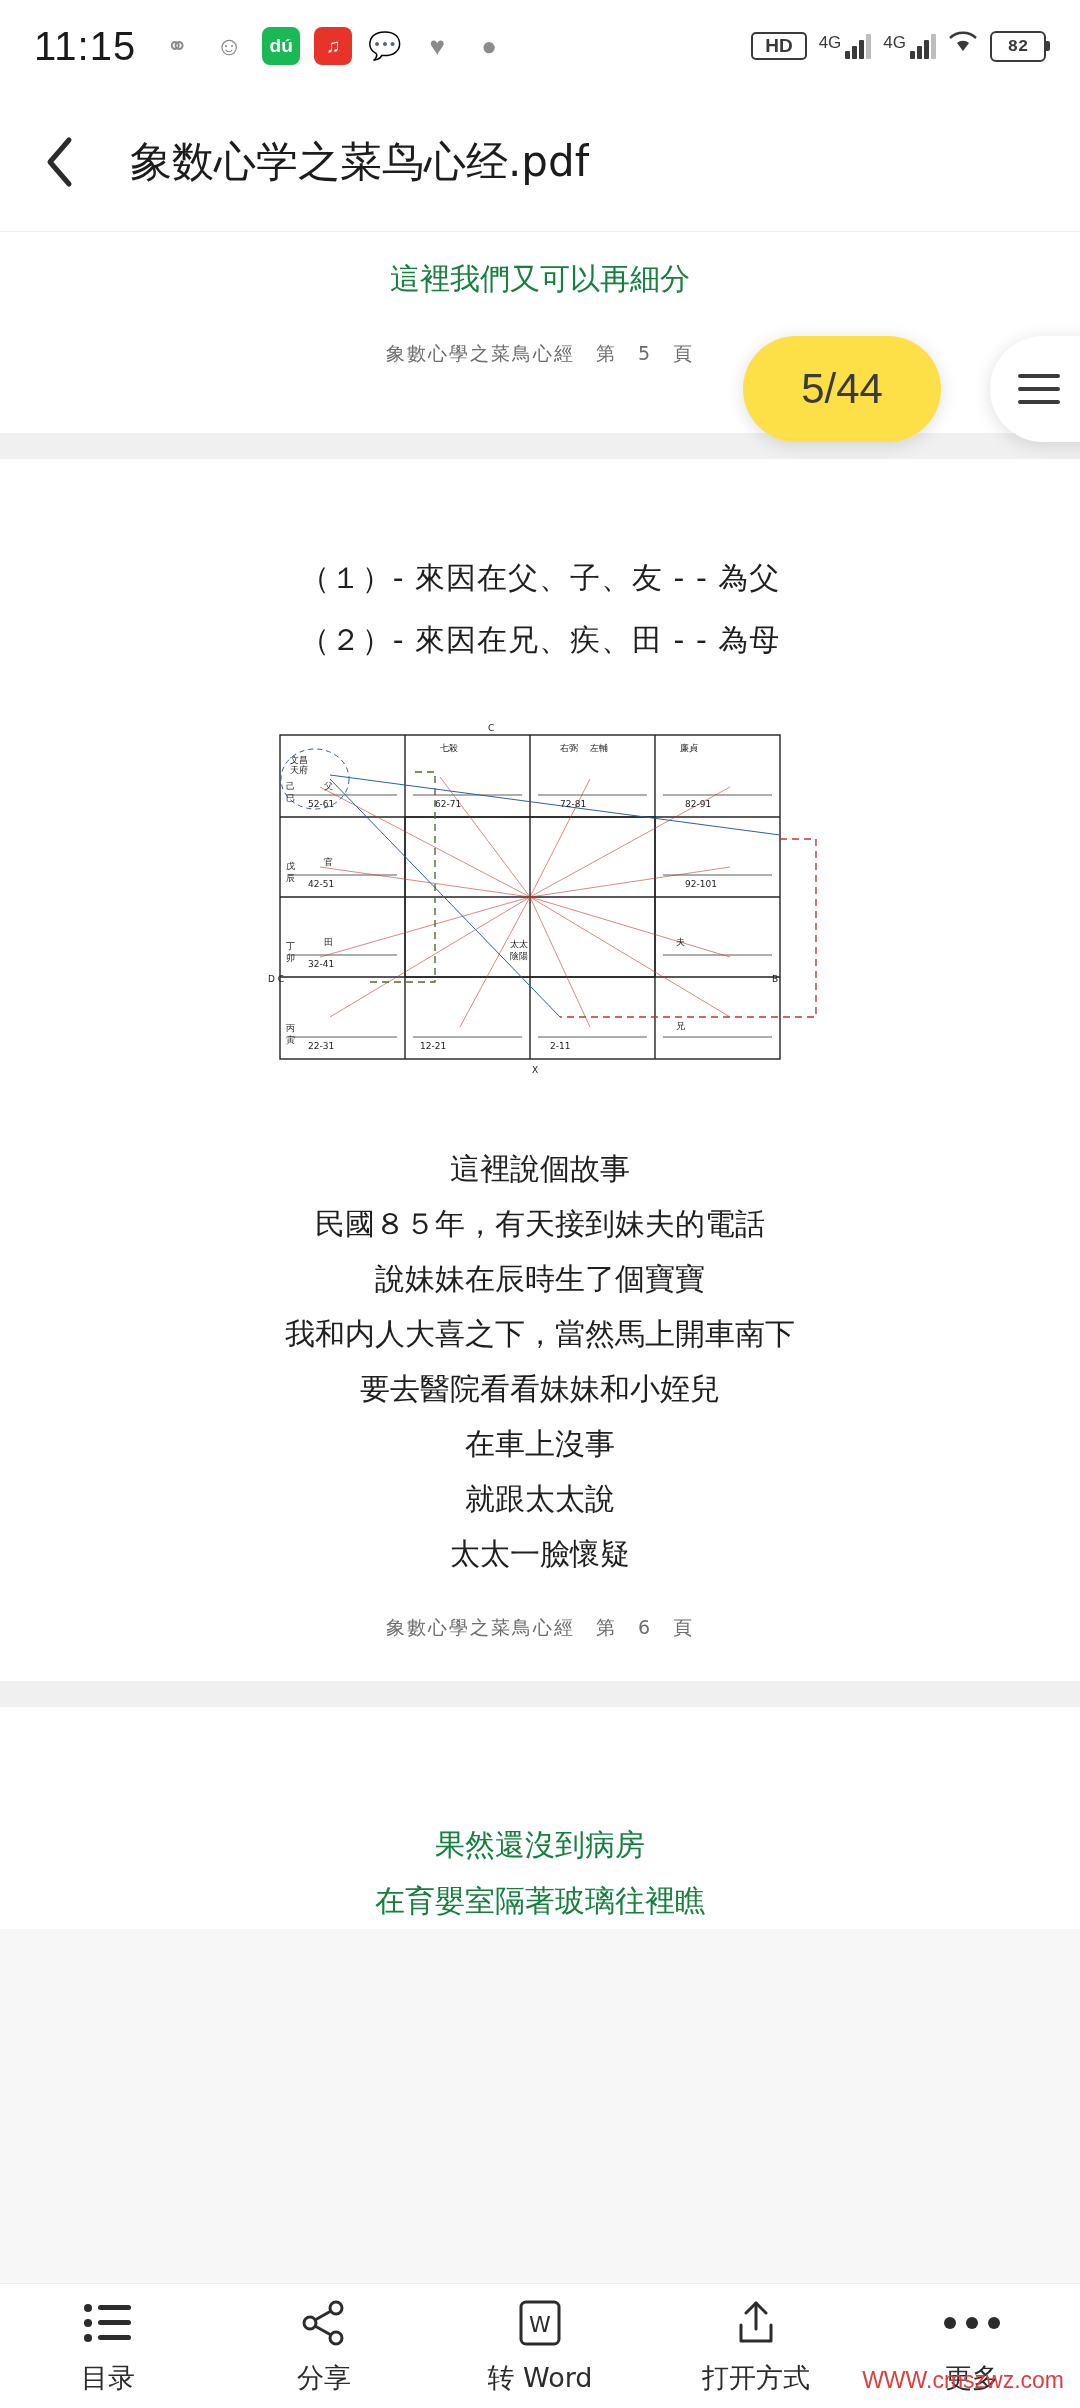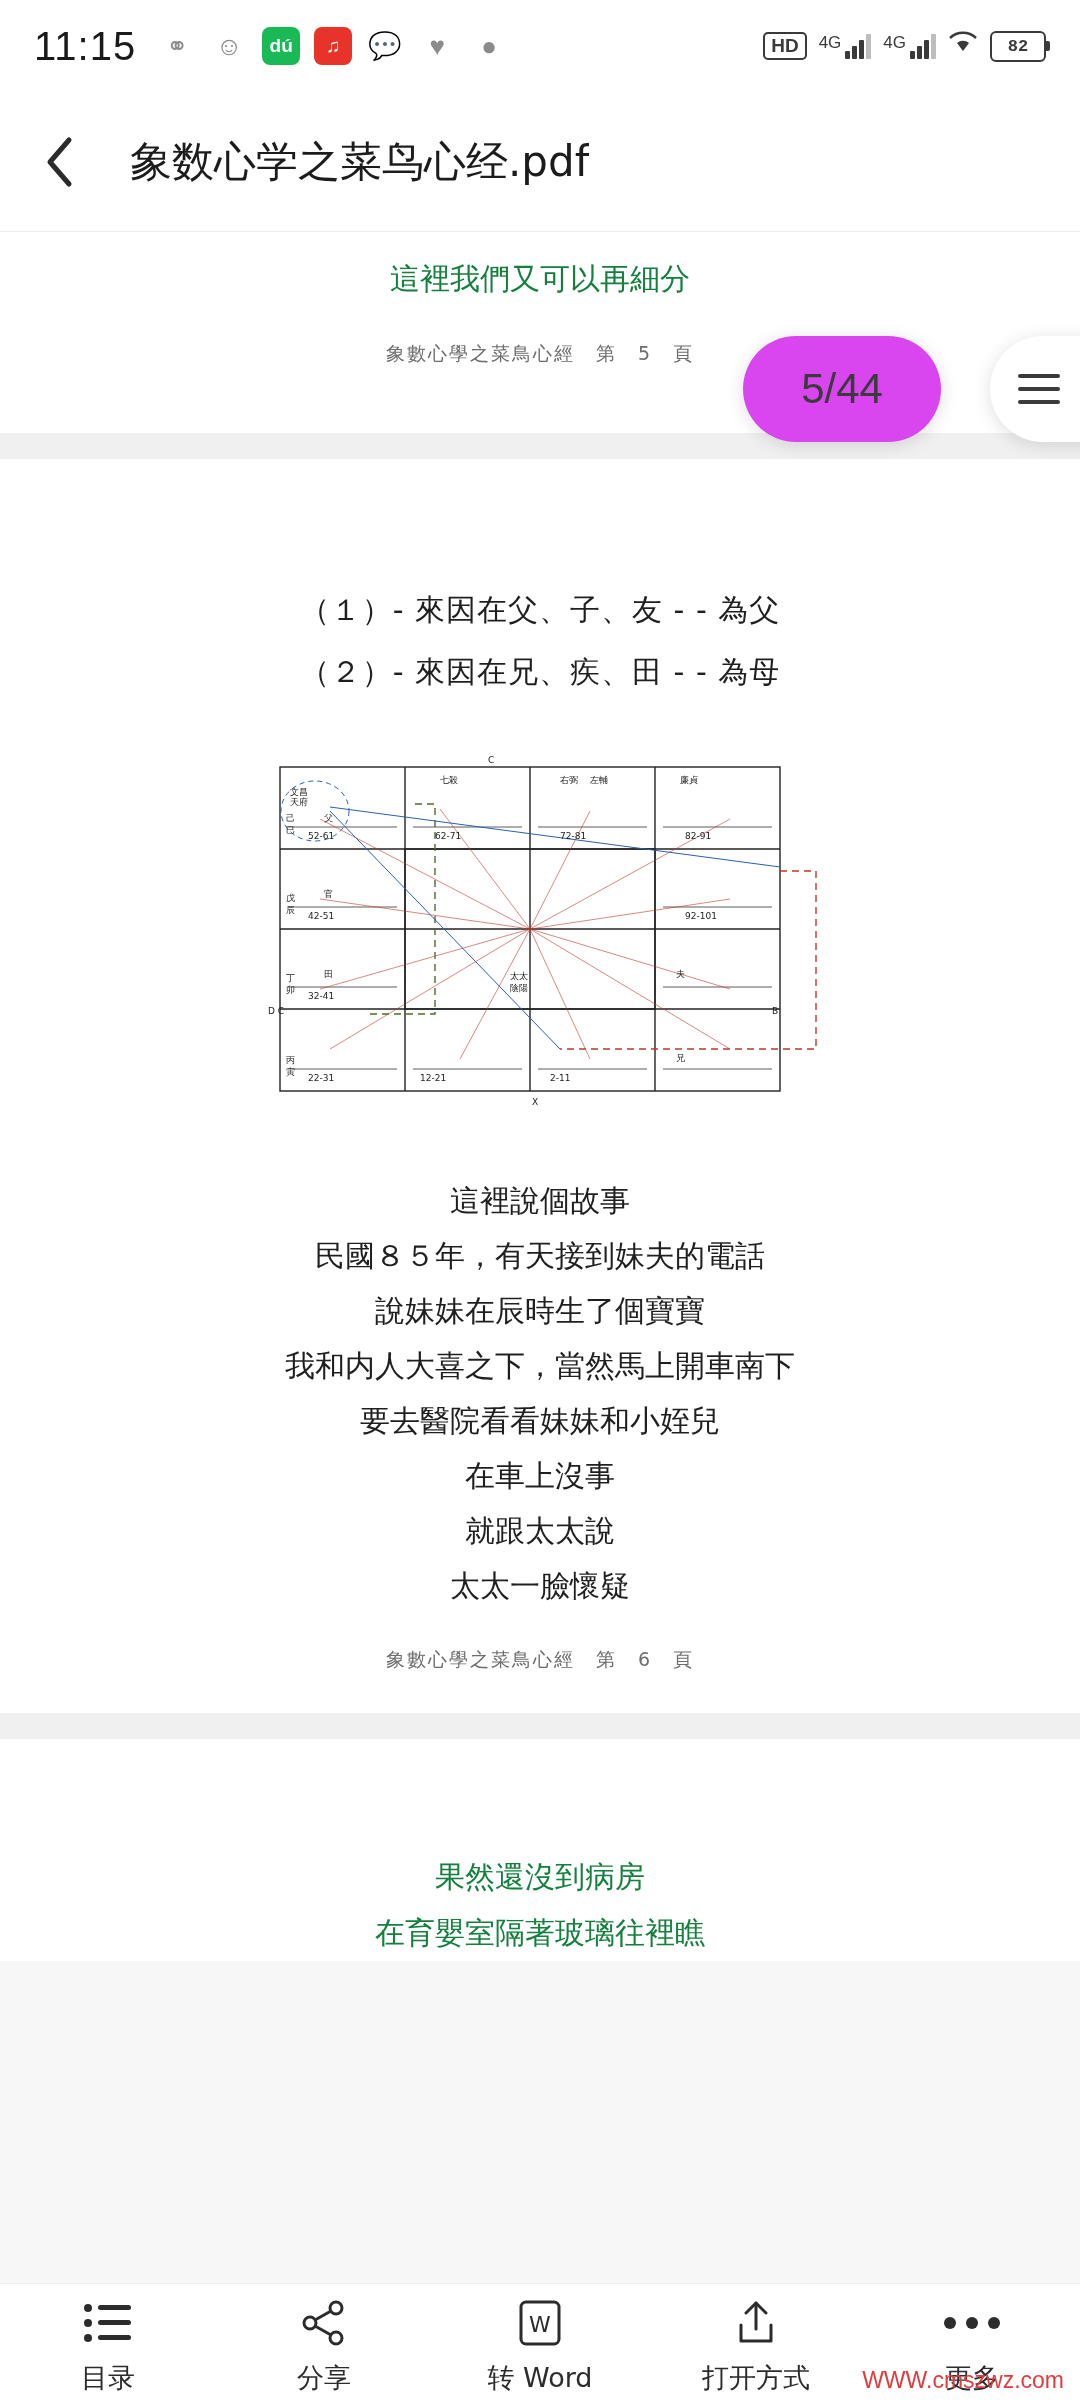--- a/index.html
+++ b/index.html
@@ -59,21 +59,21 @@
     margin-left: auto;
     display: flex;
     align-items: center;
     gap: 12px;
   }
   .hd-badge {
     border: 2px solid #3a3a3a;
     border-radius: 5px;
     font-size: 19px;
     font-weight: bold;
-    padding: 1px 6px;
+    padding: 1px 12px;
     color: #3a3a3a;
   }
   .net {
     display: flex;
     align-items: flex-end;
     gap: 3px;
   }
   .net-label { font-size: 17px; color: #3a3a3a; margin-right: 1px; align-self: flex-start;}
   .bars { display: flex; align-items: flex-end; gap: 2px; height: 26px;}
   .bars i { width: 5px; background: #3a3a3a; display: block; border-radius: 1px;}
@@ -159,21 +159,21 @@
     letter-spacing: 2px;
     margin-top: 34px;
   }
   .page-gap {
     height: 26px;
     background: #f0f0f0;
   }
 
   
   .page-main {
-    padding: 120px 0 40px 0;
+    padding: 88px 0 40px 0;
   }
   .bullet-lines {
     text-align: center;
     font-size: 30px;
     color: #1f1f1f;
     line-height: 62px;
     letter-spacing: 1px;
   }
   .chart-wrap {
     margin: 46px auto 0 auto;
@@ -193,21 +193,21 @@
     padding-top: 110px;
     text-align: center;
   }
 
   
   .page-pill {
     position: absolute;
     top: 336px;
     left: 743px;
     width: 198px; height: 106px;
-    background: #d946ef;
+    background: #fde047;
     border-radius: 53px;
     box-shadow: 0 3px 18px rgba(0,0,0,0.13);
     display: flex;
     align-items: center;
     justify-content: center;
     font-size: 42px;
     color: #3b3b3b;
   }
   .menu-pill {
     position: absolute;

